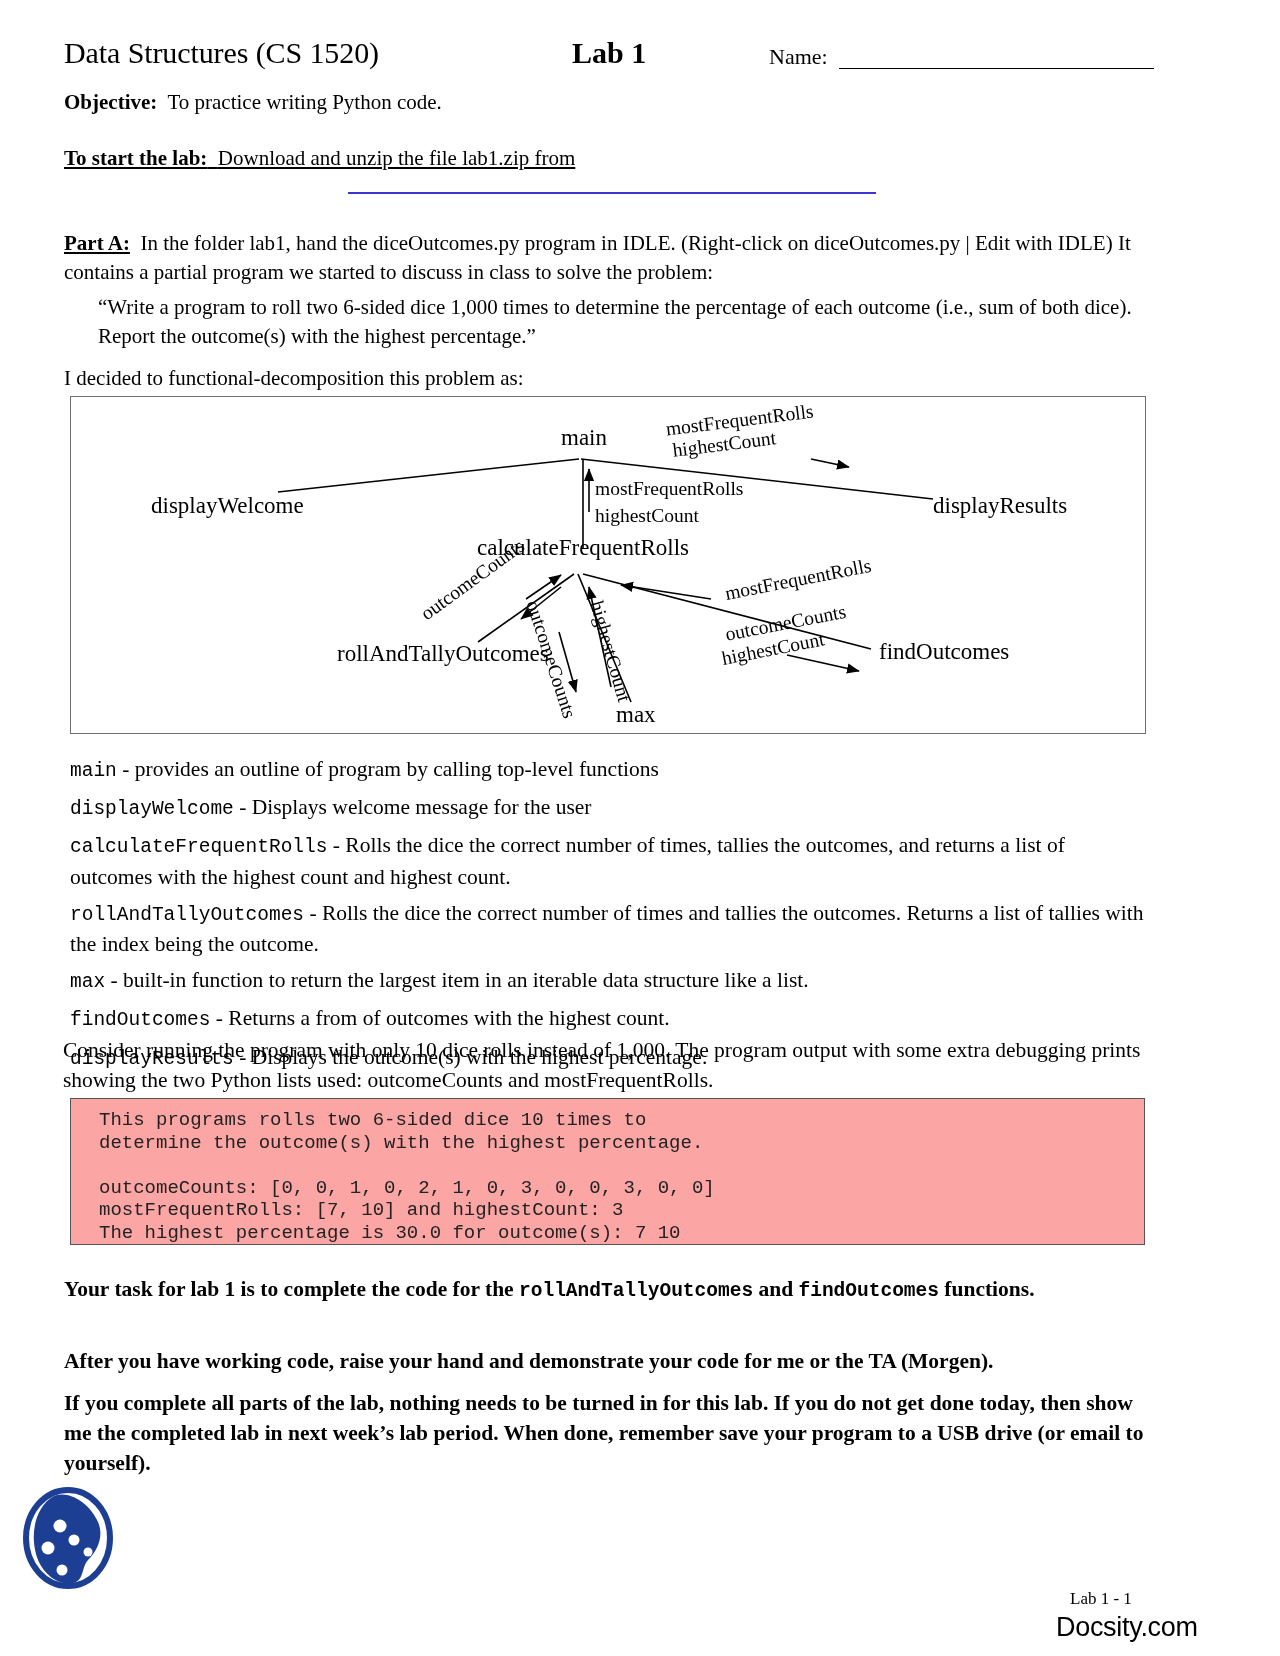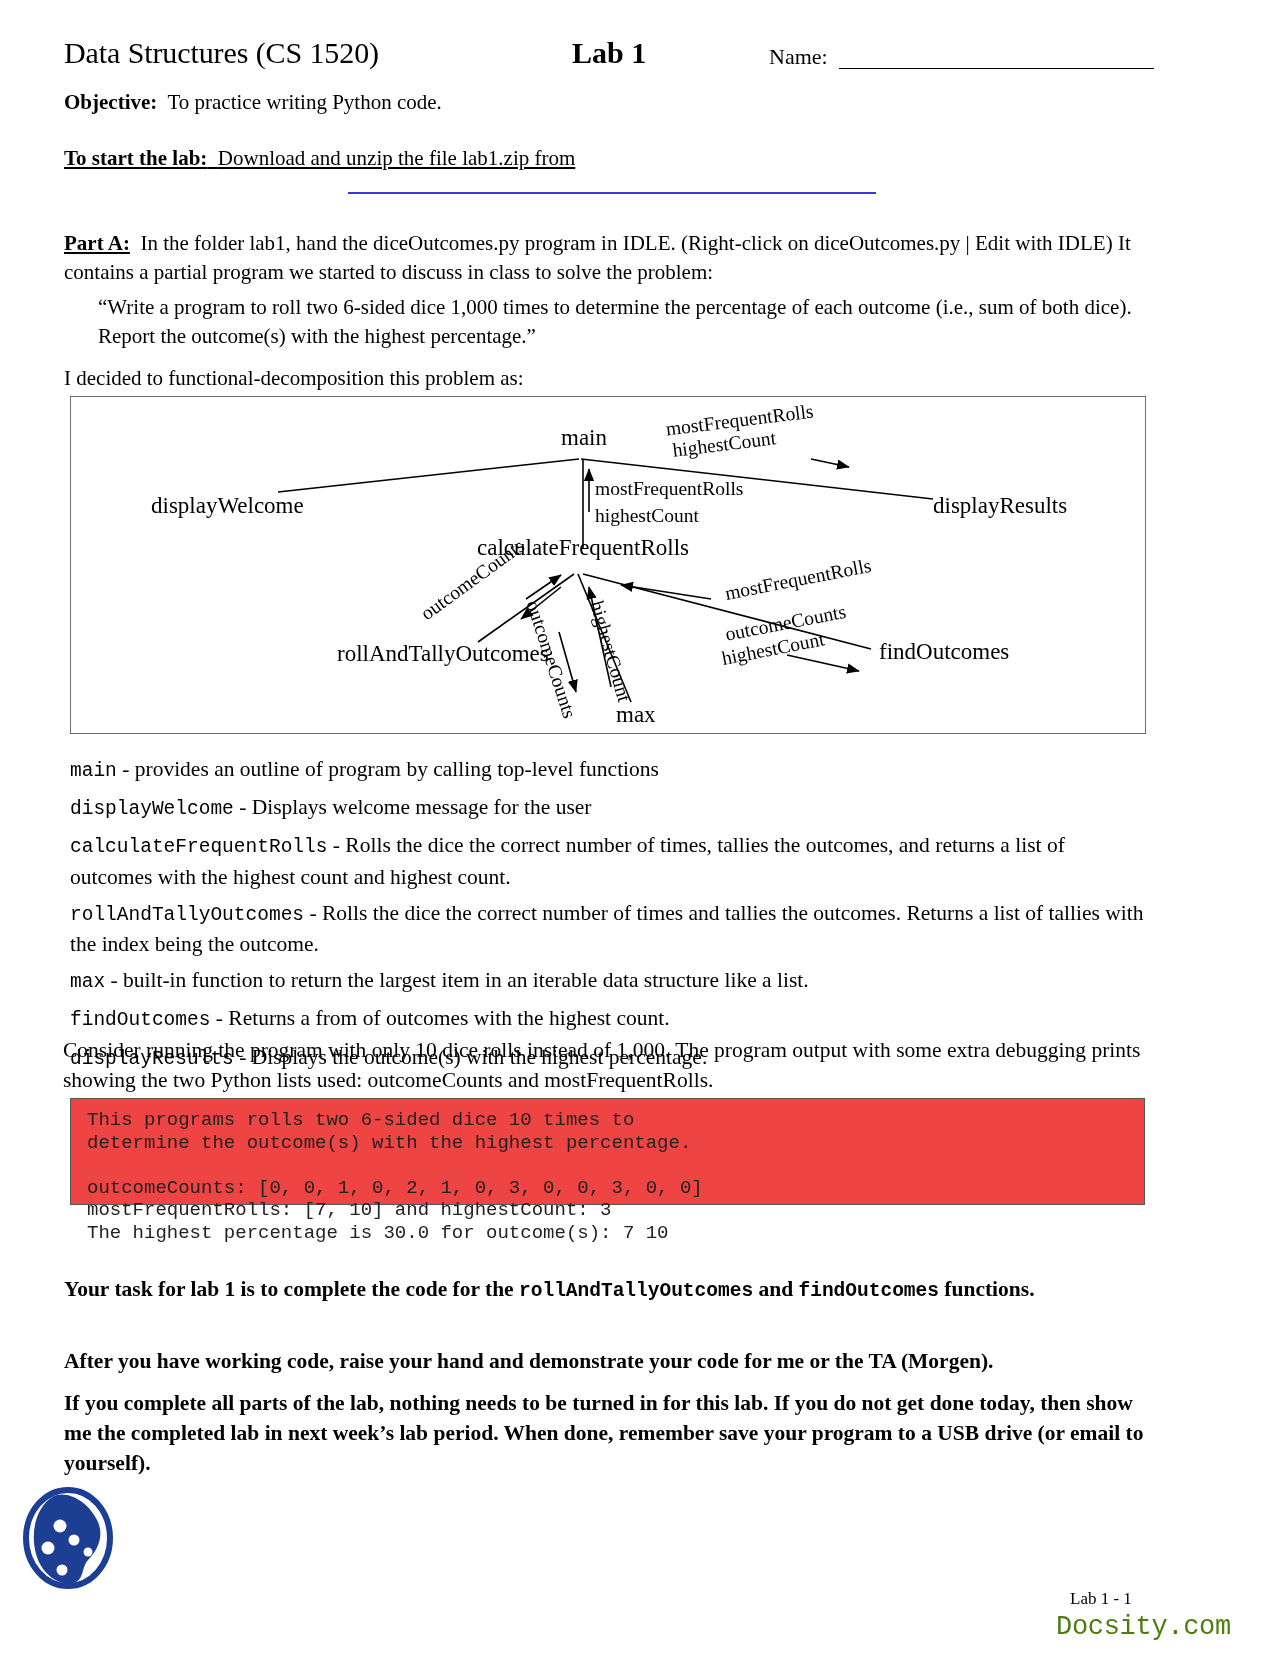--- a/index.html
+++ b/index.html
@@ -149,25 +149,25 @@
     font-size: 21.5px;
     line-height: 29.5px;
   }
 
   
   .console-box {
     position: absolute;
     left: 70px;
     top: 1098px;
     width: 1075px;
-    height: 107px;
+    height: 147px;
     border: 1.4px solid #555;
-    background: #ef4444;
+    background: #fca5a5;
     box-sizing: border-box;
-    padding: 10px 0 0 16px;
+    padding: 10px 0 0 28px;
   }
   .console-box pre {
     margin: 0;
     font-family: "Liberation Mono", "DejaVu Sans Mono", monospace;
     font-size: 19px;
     line-height: 22.5px;
     color: #222;
     white-space: pre;
   }
 
@@ -215,24 +215,24 @@
     left: 1070px;
     top: 1587px;
     font-size: 17px;
     line-height: 24px;
     white-space: nowrap;
   }
   .footer-brand {
     position: absolute;
     left: 1056px;
     top: 1612px;
-    font-family: Liberation Mono, monospace;
+    font-family: Liberation Sans, sans-serif;
     font-size: 27px;
     line-height: 30px;
-    color: #4d7c0f;
+    color: #000000;
     white-space: nowrap;
     letter-spacing: -0.3px;
   }
 </style>
 </head>
 <body>
 
 <div class="page">
 
   <div class="header-row">

